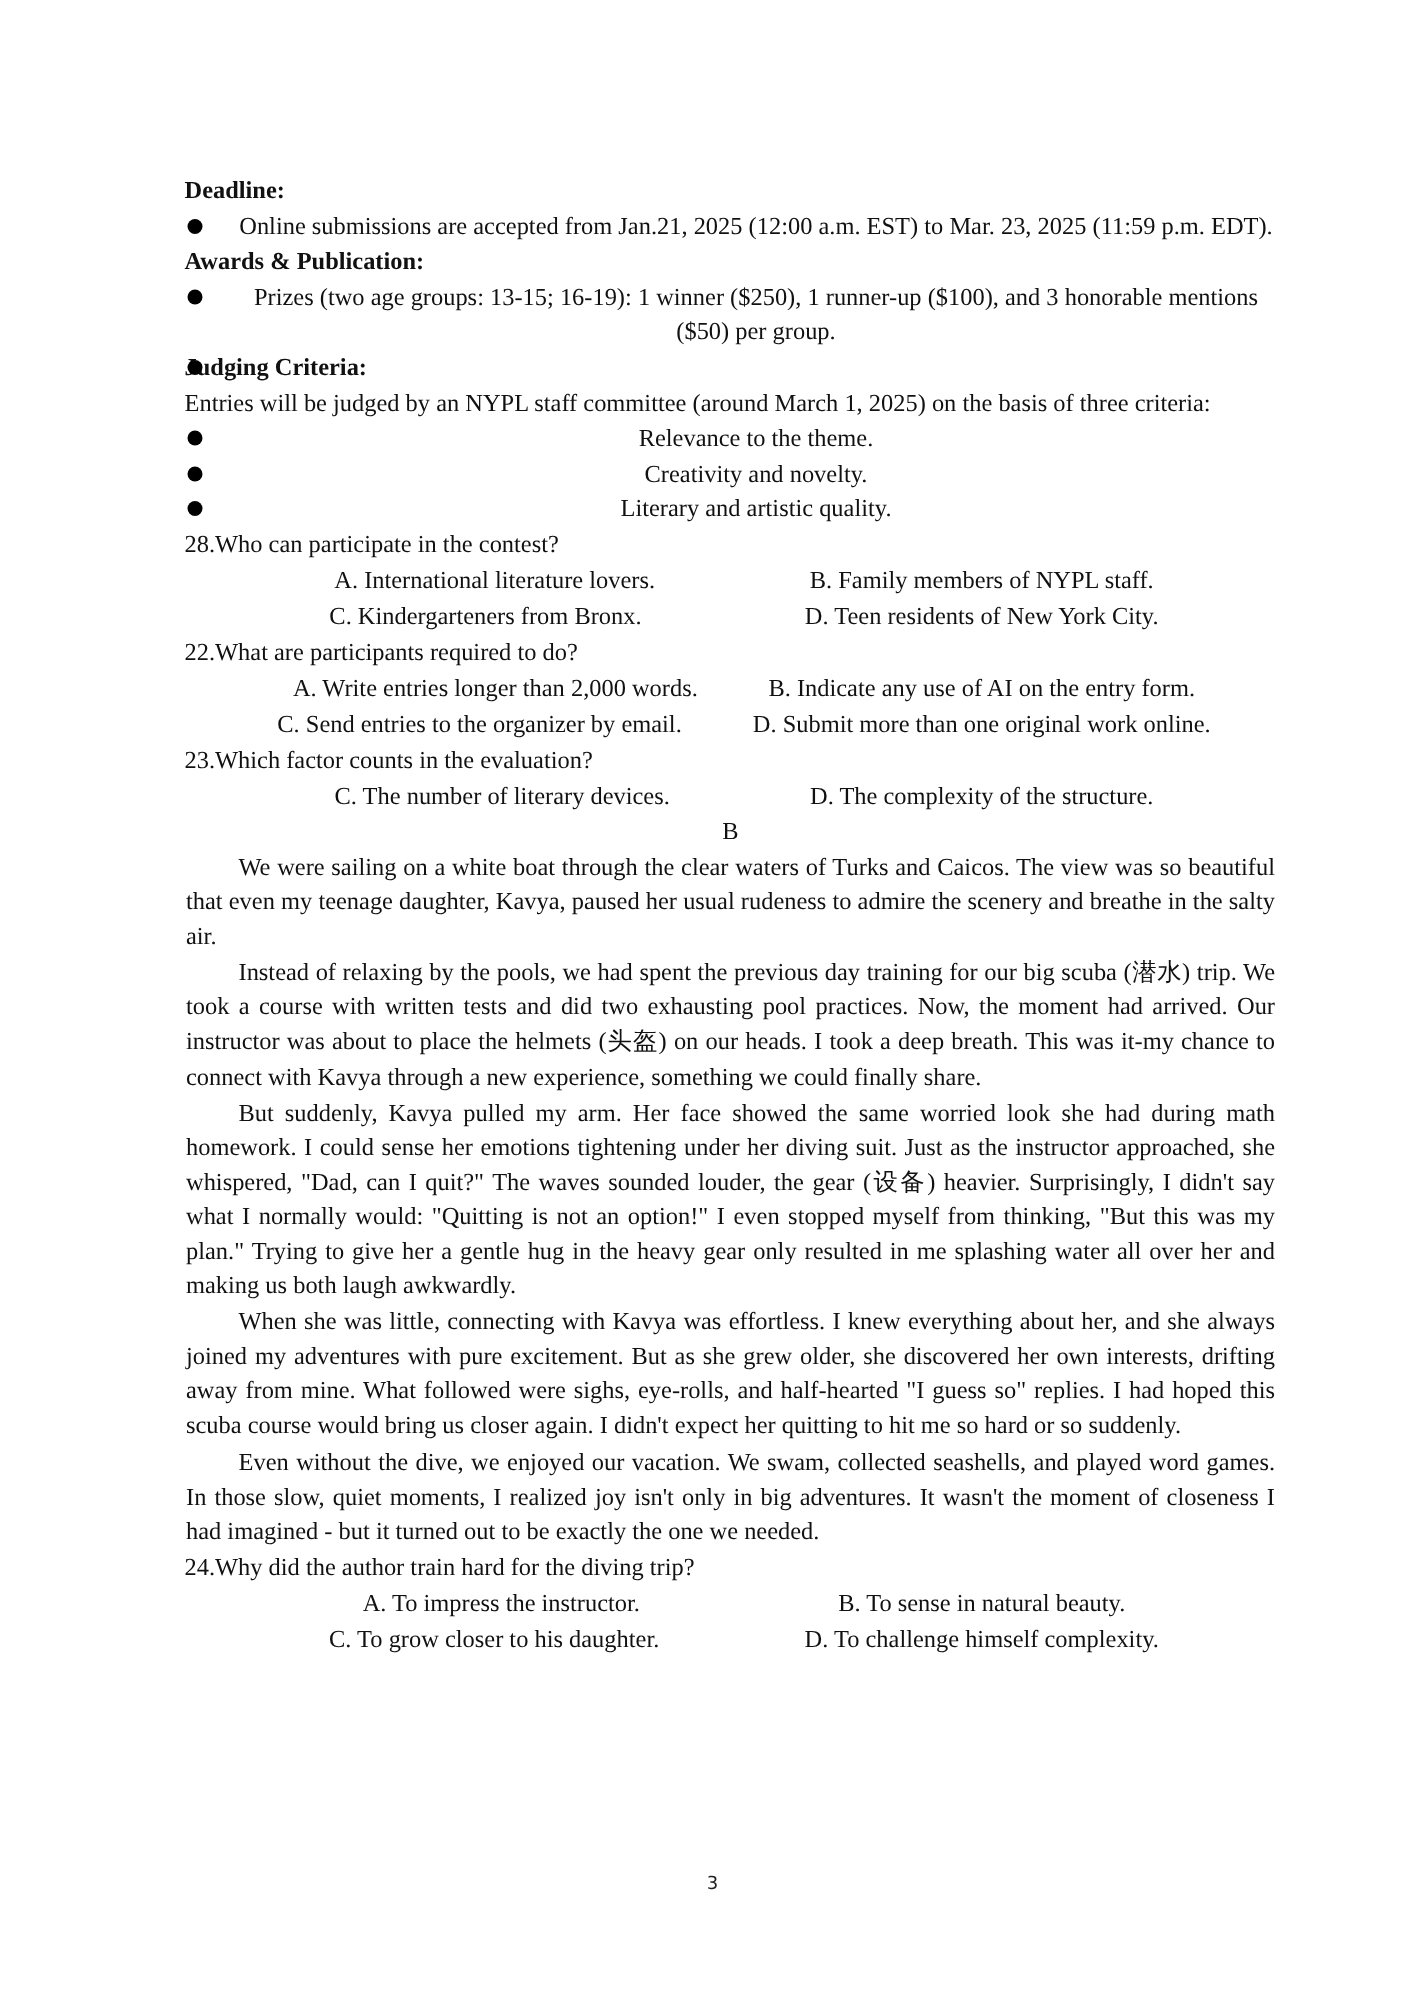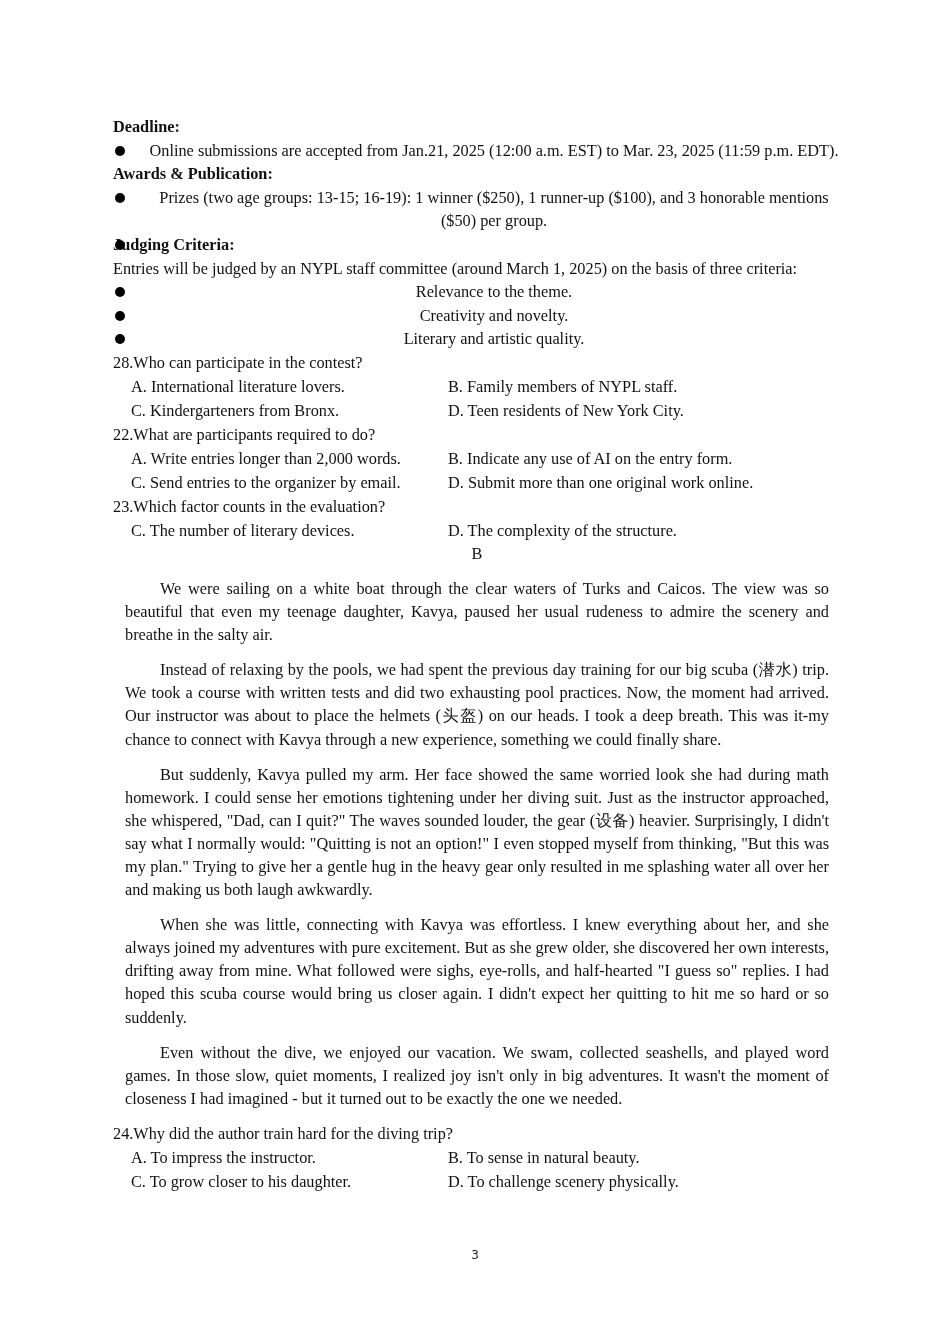--- a/index.html
+++ b/index.html
@@ -1,27 +1,27 @@
 <!DOCTYPE html>
 <html><head>
   <meta charset="utf-8">
   <style>
     html, body { margin: 0; padding: 0; background: #ffffff; }
     body { width: 950px; height: 1344px; position: relative; overflow: hidden;
       font-family: "Liberation Serif", serif; color: #111; font-size: 16.3px; }
-    .page { position: absolute; left: 113px; top: 115px; width: 728px; }
+    .page { position: absolute; left: 123px; top: 115px; width: 728px; }
     .line { line-height: 23.6px; white-space: nowrap; }
     .bold { font-weight: bold; }
     .bullet { position: relative; padding-left: 34px; line-height: 23.6px; text-align: center; }
     .bullet .dot { position: absolute; left: 2px; top: 7px; width: 10px; height: 10px;
       border-radius: 50%; background: #000; }
-    .para { line-height: 23.1px; text-indent: 35px; text-align: justify; margin: 12px; }
+    .para { line-height: 23.1px; text-indent: 35px; text-align: justify; margin: 1px; }
     .para-plain { line-height: 23.6px; margin: 0; }
     .q { line-height: 24px; }
-    .opts { display: flex; line-height: 24px; padding-left: 18px; }
+    .opts { display: flex; line-height: 24px; padding-left: 18px; justify-content: center; }
     .opts .optA { width: 317px; }
     .section-letter { text-align: center; line-height: 22px; padding-left: 0px; }
     .page-num { position: absolute; left: 0; width: 950px; top: 1248px; text-align: center;
       font-family: "DejaVu Sans", sans-serif; font-size: 12px; color: #222; }
   </style>
 </head>
 <body>
 
 <div class="page">
 
@@ -88,17 +88,17 @@
   <p class="para">When she was little, connecting with Kavya was effortless. I knew everything about her, and she always joined my adventures with pure excitement. But as she grew older, she discovered her own interests, drifting away from mine. What followed were sighs, eye-rolls, and half-hearted "I guess so" replies. I had hoped this scuba course would bring us closer again. I didn't expect her quitting to hit me so hard or so suddenly.</p>
   <p class="para">Even without the dive, we enjoyed our vacation. We swam, collected seashells, and played word games. In those slow, quiet moments, I realized joy isn't only in big adventures. It wasn't the moment of closeness I had imagined - but it turned out to be exactly the one we needed.</p>
 
   <div class="q">24.Why did the author train hard for the diving trip?</div>
   <div class="opts">
     <span class="optA">A. To impress the instructor.</span>
     <span>B. To sense in natural beauty.</span>
   </div>
   <div class="opts">
     <span class="optA">C. To grow closer to his daughter.</span>
-    <span>D. To challenge scenery physically.</span>
+    <span>D. To challenge himself complexity.</span>
   </div>
 </div>
 
 <div class="page-num">3</div>
 
 </body></html>

